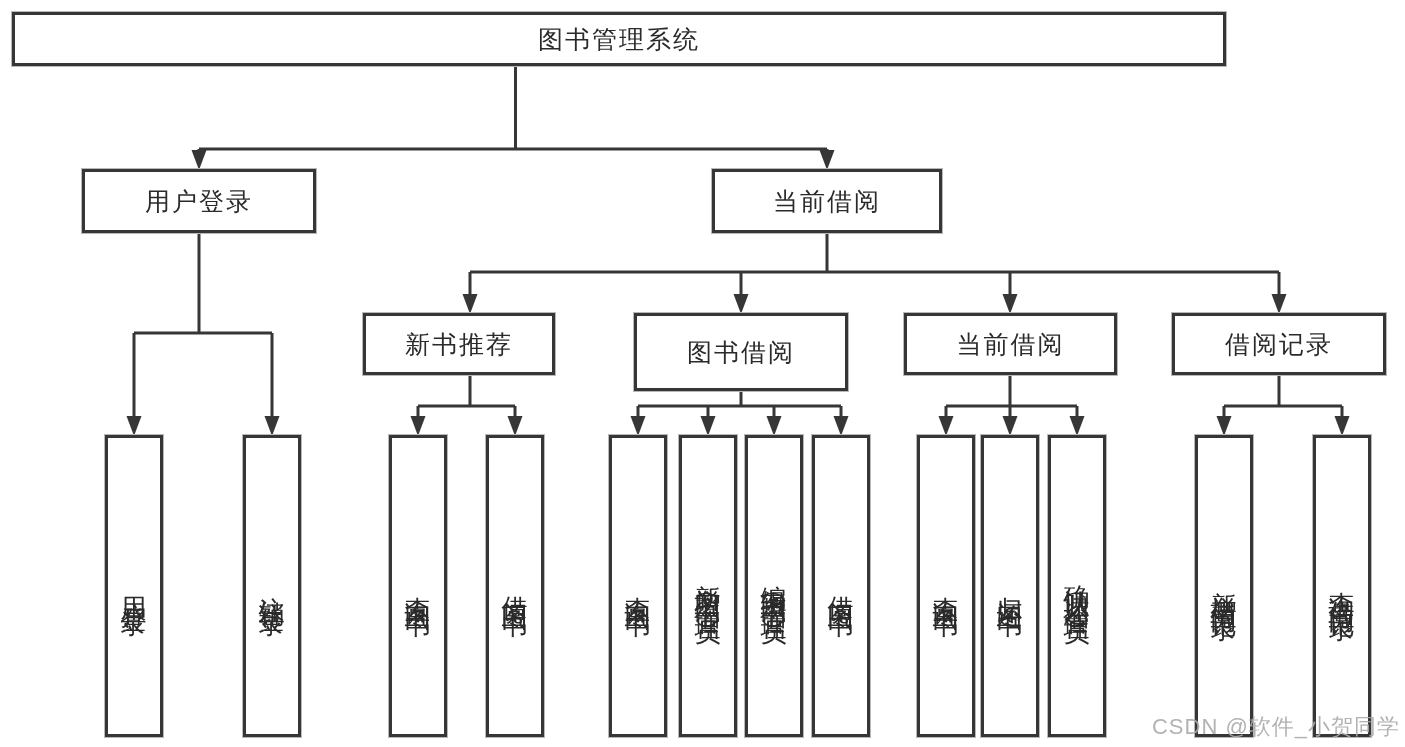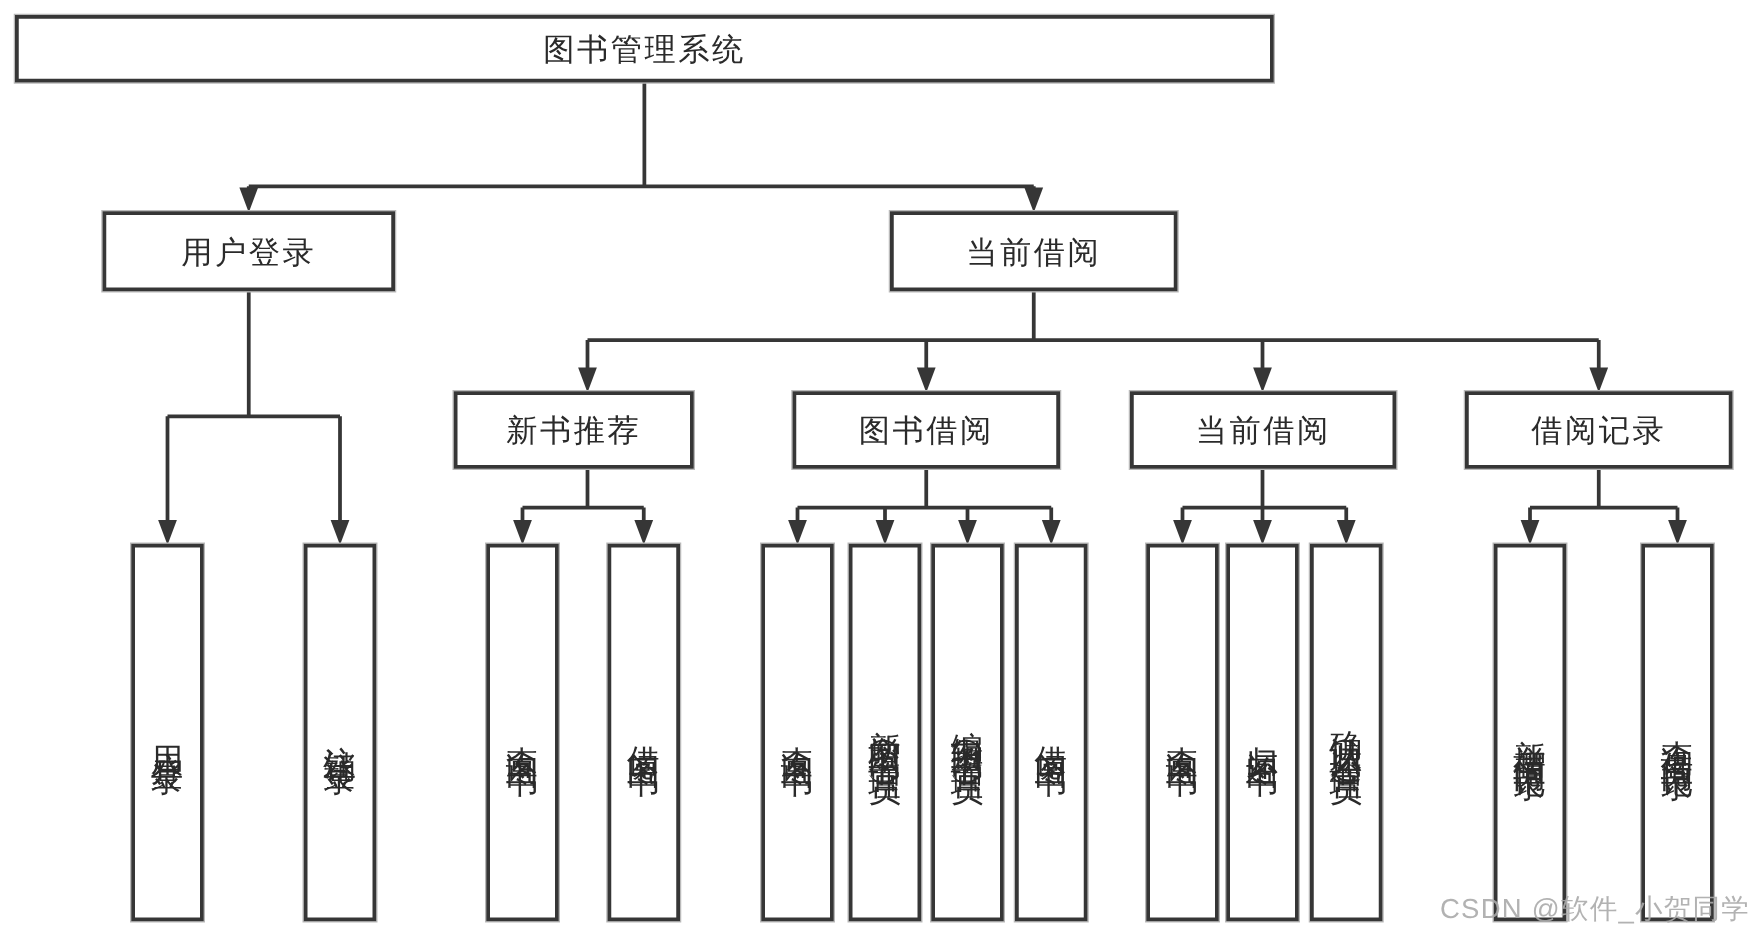--- a/index.html
+++ b/index.html
@@ -36,25 +36,25 @@
   .vbox span {
     writing-mode: vertical-rl;
     text-orientation: mixed;
     font-size: 26px;
     letter-spacing: 5px;
     line-height: 1;
     color: #2a2a2a;
     white-space: nowrap;
   }
   
-  .n-root      { left: 12px;   top: 12px;  width: 1007px; height: 54px; }
+  .n-root      { left: 12px;   top: 12px;  width: 1214px; height: 54px; }
   .n-user      { left: 82px;   top: 169px; width: 234px;  height: 64px; }
   .n-mgmt      { left: 712px;  top: 169px; width: 230px;  height: 64px; }
   .n-recommend { left: 363px;  top: 313px; width: 192px;  height: 62px; }
-  .n-borrow    { left: 634px;  top: 313px; width: 214px;  height: 62px; }
+  .n-borrow    { left: 634px;  top: 313px; width: 214px;  height: 78px; }
   .n-current   { left: 904px;  top: 313px; width: 213px;  height: 62px; }
   .n-records   { left: 1172px; top: 313px; width: 214px;  height: 62px; }
   .leaf { top: 435px; height: 302px; width: 58px; }
   .lf-1  { left: 105px; }
   .lf-2  { left: 243px; }
   .lf-3  { left: 389px; }
   .lf-4  { left: 486px; }
   .lf-5  { left: 609px; }
   .lf-6  { left: 679px; }
   .lf-7  { left: 745px; }

